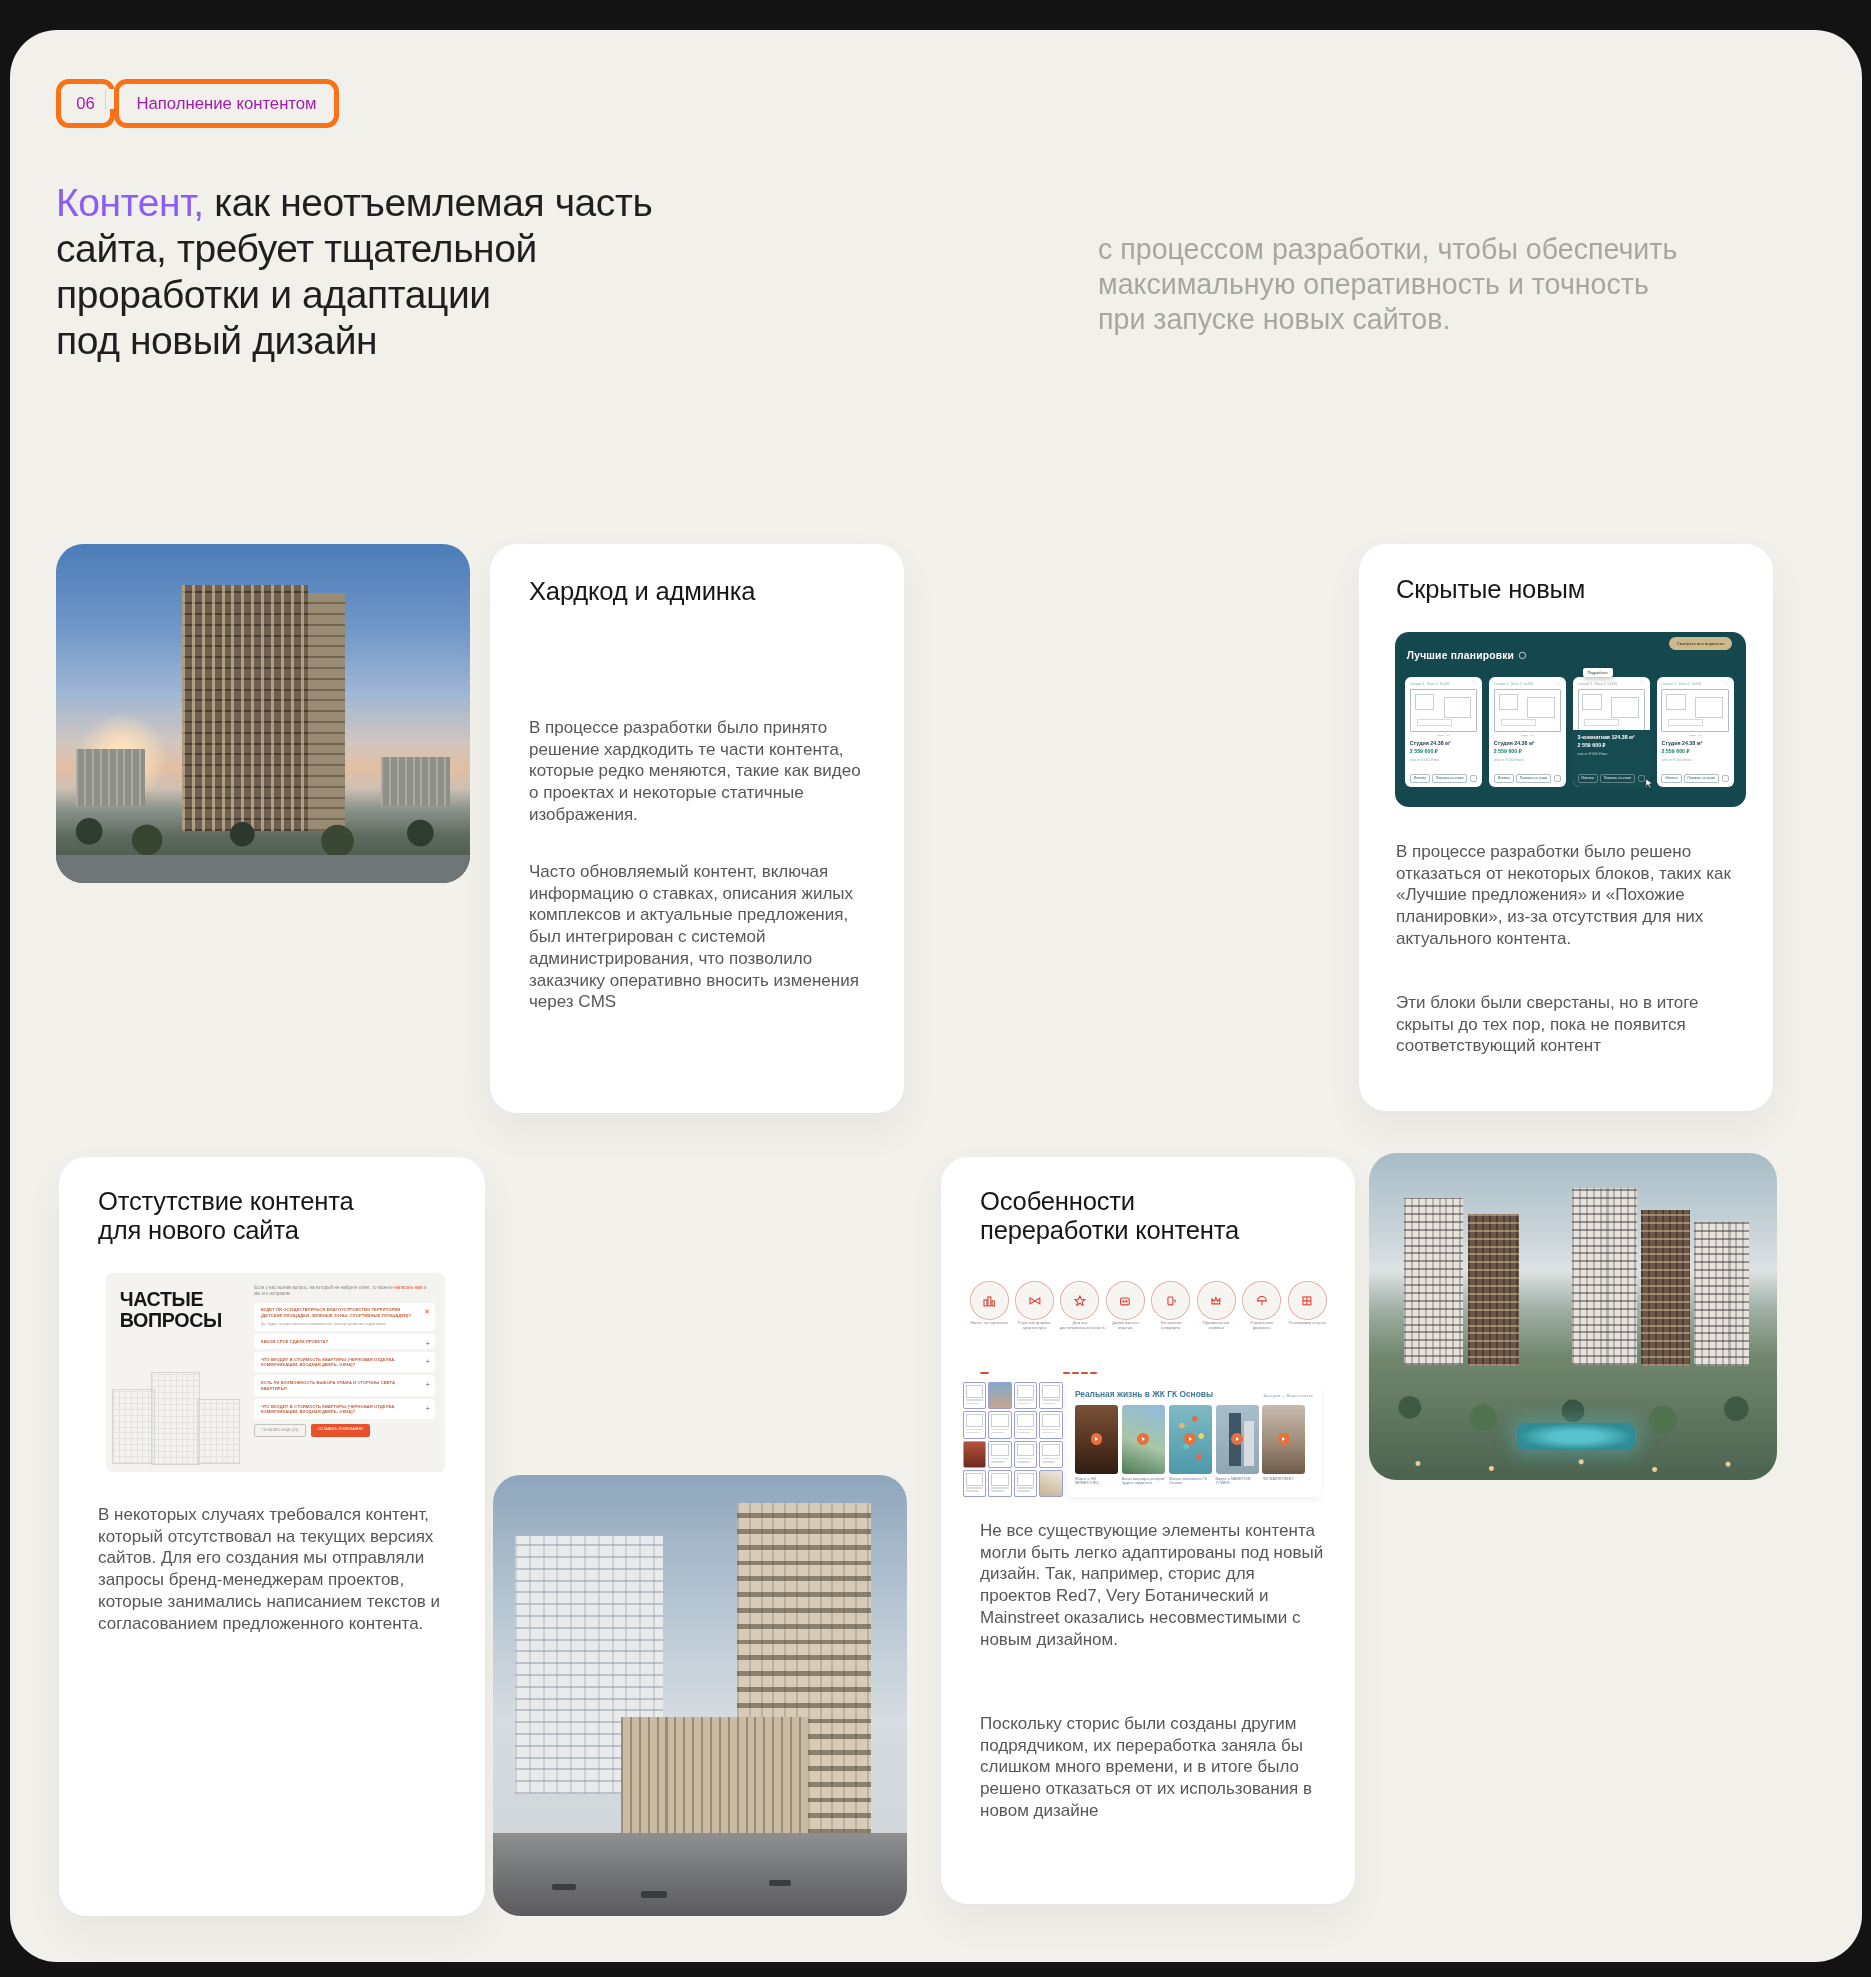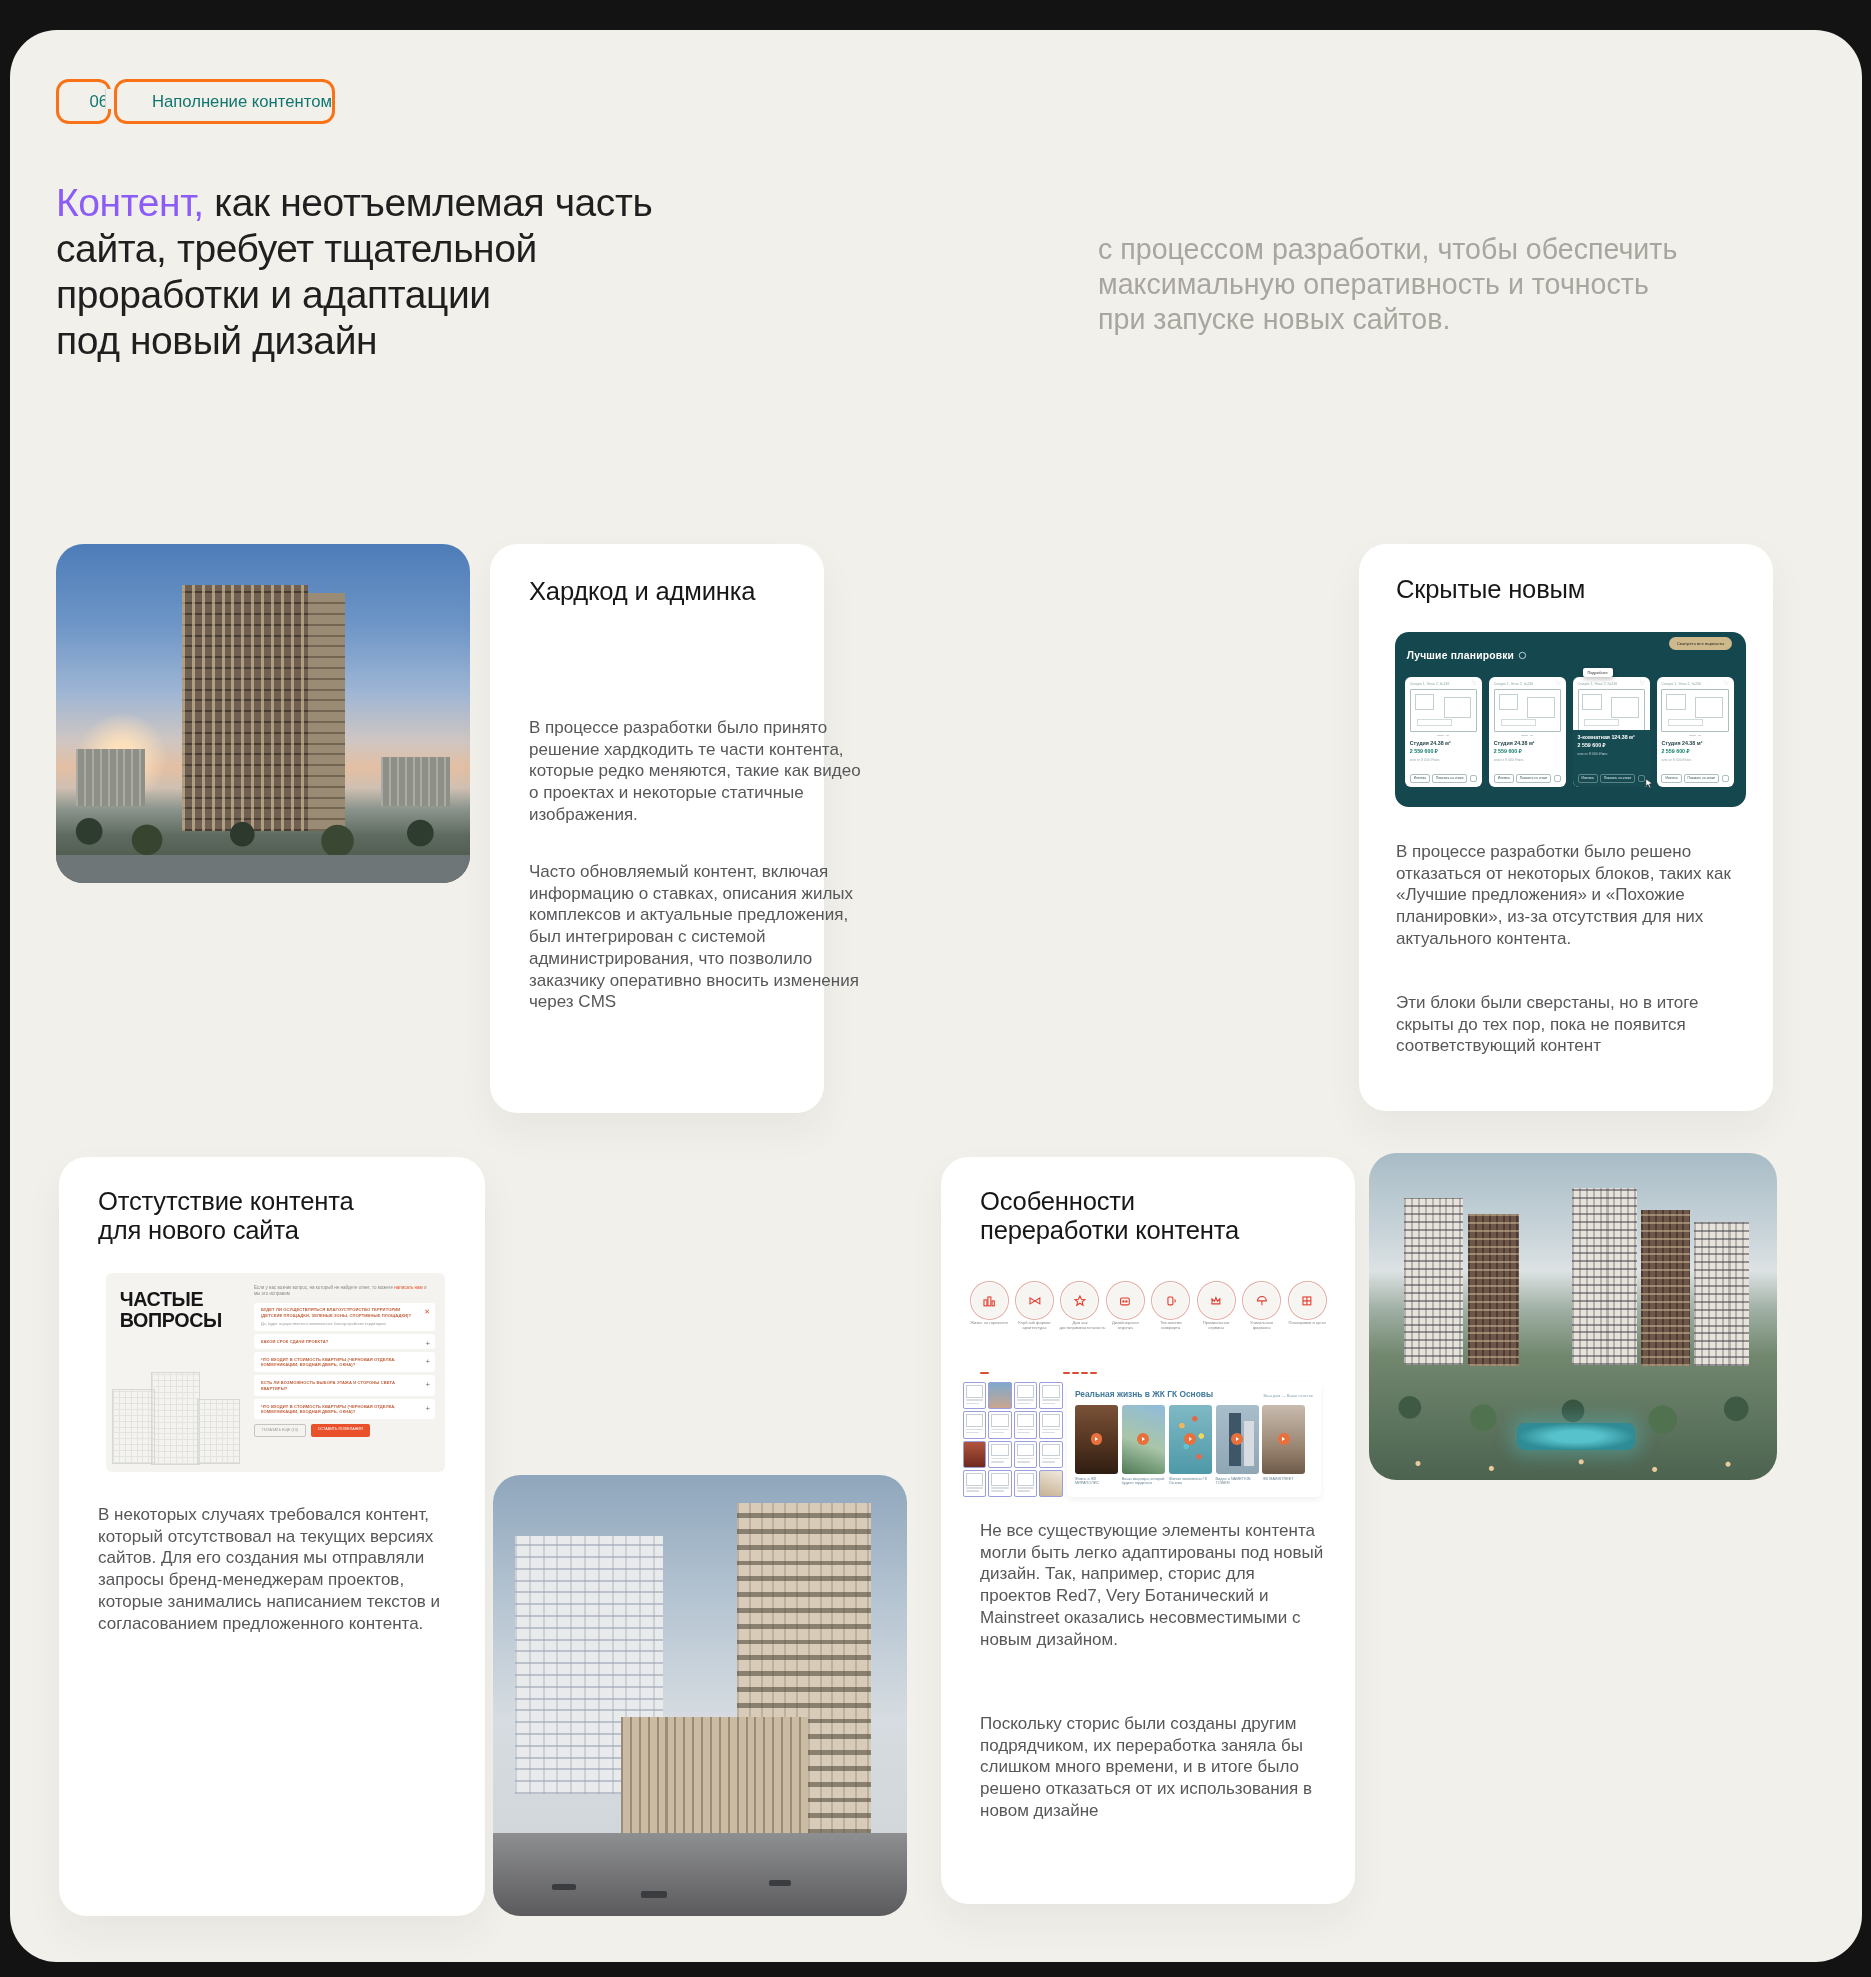--- a/index.html
+++ b/index.html
@@ -2,22 +2,22 @@
 <html><head>
 <meta charset="utf-8">
 <style>
   html,body{margin:0;padding:0}
   body{width:1872px;height:1977px;position:relative;background:#131313;
        font-family:"Liberation Sans",sans-serif;overflow:hidden;color:#1d1d1f}
   .abs{position:absolute}
   .surface{left:9.9px;top:29.6px;width:1852px;height:1932px;background:#F2F0EA;border-radius:47px}
 
   
-  .pill{border:3px solid #f97316;border-radius:12.8px;background:#F2F0EA;
-        display:flex;align-items:center;justify-content:flex-end;font-size:16.7px;color:#0f766e}
+  .pill{border:5px solid #f97316;border-radius:12.8px;background:#F2F0EA;
+        display:flex;align-items:center;justify-content:center;font-size:16.7px;color:#a21caf}
   .pill-neck{border-left:1px solid #D5D3CB;border-right:1px solid #D5D3CB;background:#F2F0EA}
 
   
   .h1{font-size:39px;line-height:46px;font-weight:500;letter-spacing:-0.4px;color:#1f1f1f}
   .h1 .mut{color:#8b5cf6}
   .intro{font-size:28.6px;line-height:35px;color:#A8A69F}
   .intro .b{color:#222;font-weight:500;display:block}
 
   
   .card{background:#fff;border-radius:27.6px;box-shadow:0 17.7px 39px rgba(40,40,30,.05)}
@@ -169,21 +169,21 @@
 
 <div class="abs photo ph1" style="left:56px;top:544px;width:414px;height:339px">
   <div class="abs t-main" style="left:126px;top:41px;width:126px;height:246px"></div>
   <div class="abs t-side" style="left:252px;top:49px;width:37px;height:238px"></div>
   <div class="abs lowb" style="left:19.7px;top:205px;width:69px;height:57px"></div>
   <div class="abs lowb" style="left:325px;top:213px;width:69px;height:49px"></div>
   <div class="abs trees1" style="left:0;bottom:25.6px;width:414px;height:57px"></div>
   <div class="abs road" style="left:0;bottom:0;width:414px;height:27.6px"></div>
 </div>
 
-<div class="abs card" style="left:490px;top:544px;width:334px;height:569px">
+<div class="abs card" style="left:490px;top:544px;width:414px;height:569px">
   <div class="abs ctitle" style="left:39px;top:32.5px">Хардкод и админка</div>
   <div class="abs body-t" style="left:39px;top:173px;width:343px">В процессе разработки было принято решение хардкодить те части контента, которые редко меняются, такие как видео о проектах и некоторые статичные изображения.</div>
   <div class="abs body-t" style="left:39px;top:317px;width:343px">Часто обновляемый контент, включая информацию о ставках, описания жилых комплексов и актуальные предложения, был интегрирован с системой администрирования, что позволило заказчику оперативно вносить изменения через CMS</div>
 </div>
 
 <div class="abs card" style="left:1359px;top:544px;width:414px;height:567px">
   <div class="abs ctitle" style="left:37px;top:30.5px">Скрытые новым</div>
 
   <div class="abs teal" style="left:36px;top:88px;width:351px;height:175px">
     <div class="abs" style="left:11.8px;top:17.7px;display:flex;gap:3.9px;align-items:center">

